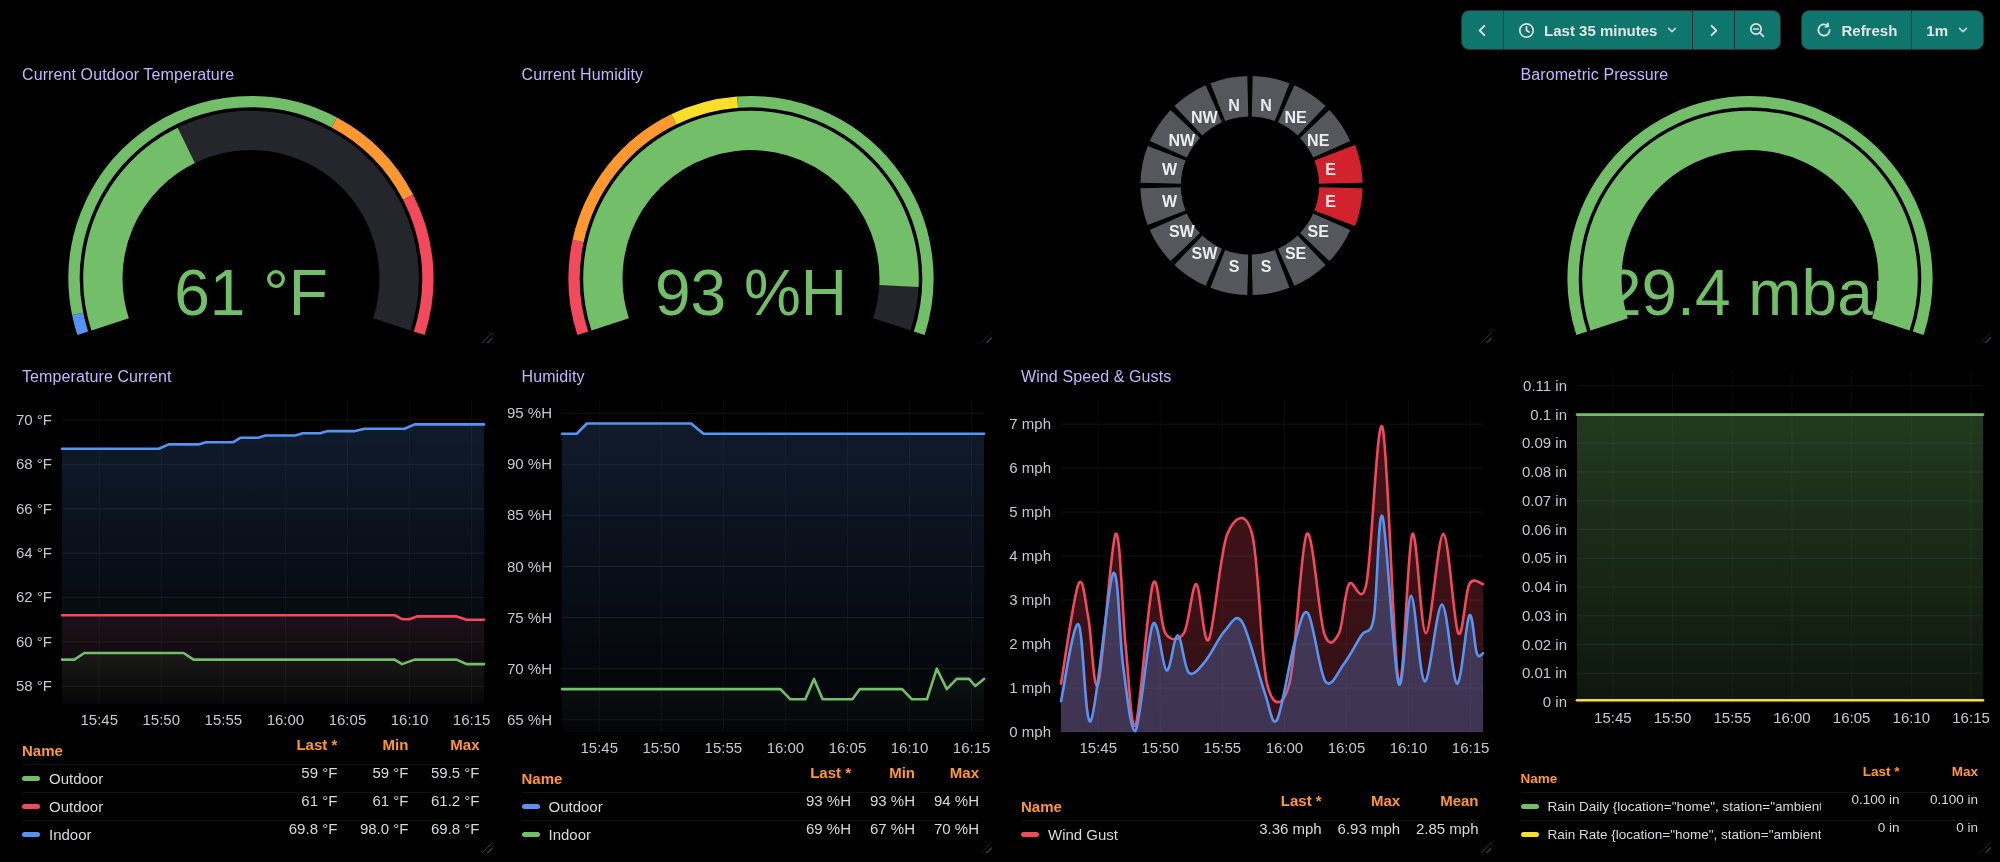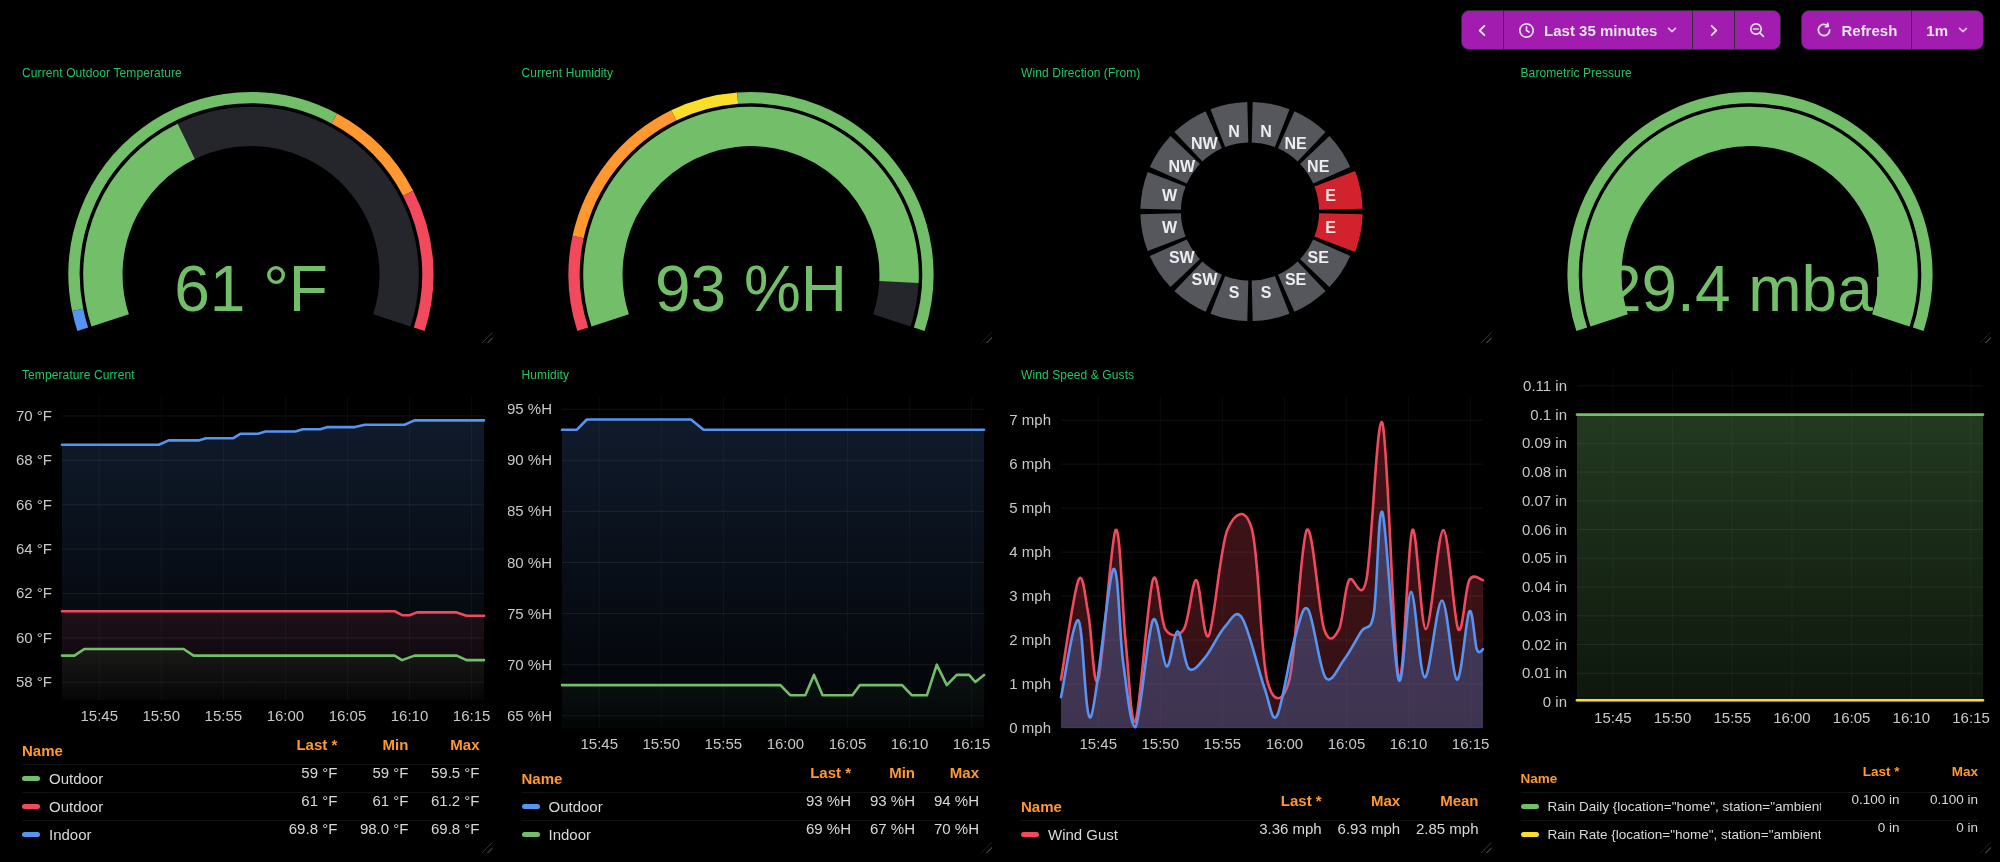--- a/index.html
+++ b/index.html
@@ -4,37 +4,37 @@
 <style>
   html,body{margin:0;padding:0}
   body{
     width:2000px;height:862px;background:#000;overflow:hidden;position:relative;
     font-family:"Liberation Sans",sans-serif;color:#d8d9da;
   }
   
   .toolbar{position:absolute;top:10px;right:16px;display:flex;gap:12px;z-index:5}
   .btn-group{display:flex}
   .tbtn{
-    display:flex;align-items:center;gap:9px;background:#a21caf;border:1px solid #2b2e35;
+    display:flex;align-items:center;gap:9px;background:#0f766e;border:1px solid #2b2e35;
     color:#e3e4e6;font:600 15px "Liberation Sans",sans-serif;padding:0 14px;height:40px;
     cursor:pointer;margin-left:-1px;white-space:nowrap;
   }
   .btn-group .tbtn:first-child{border-radius:8px 0 0 8px;margin-left:8px}
   .btn-group .tbtn:last-child{border-radius:0 8px 8px 0}
   .btn-group .tbtn:only-child{border-radius:8px}
   .tbtn svg{display:block;color:#dfe0e2}
   .caret{opacity:.85}
   
   .grid{
     position:absolute;left:8px;right:8px;top:56px;bottom:8px;
     display:grid;grid-template-columns:repeat(4,1fr);grid-template-rows:288px 1fr;gap:14px;
   }
   .panel{position:relative;background:#000;display:flex;flex-direction:column;min-height:0;min-width:0}
   .panel-title{
-    margin:0;padding:10px 14px 2px;font-size:12px;font-weight:500;color:#22c55e;letter-spacing:.1px;
+    margin:0;padding:10px 14px 2px;font-size:16px;font-weight:500;color:#c4b5fd;letter-spacing:.1px;
   }
   .panel-body{flex:1;position:relative;min-height:0}
   .panel-body svg{position:absolute;left:0;top:0}
   .grip{
     position:absolute;right:1px;bottom:1px;width:11px;height:11px;opacity:.85;
     clip-path:polygon(100% 0,100% 100%,0 100%);
     background:repeating-linear-gradient(-45deg,transparent,transparent 3px,#3d3f45 3px,#3d3f45 4.5px);
   }
   
   .legend{padding:0 14px 6px;font-size:15px;line-height:1}
@@ -123,21 +123,20 @@
           <path d="M 229.67 16.16 A 176.9197810228462 176.9197810228462 0 0 1 411.26 247.25" stroke="#73bf69" stroke-width="11.319944709408116" fill="none"></path>
           <path d="M 102.12 238.36 A 148.13248518005548 148.13248518005548 0 1 1 383.88 238.36" stroke="#24262c" stroke-width="39.254646976173305" fill="none"></path>
           <path d="M 102.12 238.36 A 148.13248518005548 148.13248518005548 0 1 1 390.95 200.02" stroke="#73bf69" stroke-width="39.254646976173305" fill="none"></path>
           <text x="243" y="229.0957040530603" text-anchor="middle" fill="#73bf69" font-size="64" font-family="Liberation Sans, sans-serif">93 %H</text>
         </svg>
       </div>
     <div class="grip"></div>
   </section>
 
   <section class="panel">
-    <h2 class="panel-title">Wind Direction (From)</h2>
     <div class="panel-body">
         <svg width="486" height="255">
           <path d="M 245.7 19.9 A 109.64999999999999 109.64999999999999 0 0 1 282.5 27.2 L 267.9 65.1 A 69.0795 69.0795 0 0 0 244.7 60.4 Z" fill="#55575c"></path>
           <text x="259.0" y="49.0" dy="0.35em" text-anchor="middle" fill="#ededef" font-size="16" font-weight="bold" font-family="Liberation Sans, sans-serif">N</text>
           <path d="M 287.4 29.3 A 109.64999999999999 109.64999999999999 0 0 1 318.6 50.1 L 290.6 79.5 A 69.0795 69.0795 0 0 0 271.0 66.3 Z" fill="#55575c"></path>
           <text x="288.6" y="61.3" dy="0.35em" text-anchor="middle" fill="#ededef" font-size="16" font-weight="bold" font-family="Liberation Sans, sans-serif">NE</text>
           <path d="M 322.4 53.9 A 109.64999999999999 109.64999999999999 0 0 1 343.2 85.1 L 306.2 101.5 A 69.0795 69.0795 0 0 0 293.0 81.9 Z" fill="#55575c"></path>
           <text x="311.2" y="83.9" dy="0.35em" text-anchor="middle" fill="#ededef" font-size="16" font-weight="bold" font-family="Liberation Sans, sans-serif">NE</text>
           <path d="M 348.1 88.9 A 112.64999999999999 112.64999999999999 0 0 1 355.6 126.7 L 312.1 127.8 A 69.0795 69.0795 0 0 0 307.4 104.6 Z" fill="#d2222d"></path>
           <text x="323.5" y="113.5" dy="0.35em" text-anchor="middle" fill="#ededef" font-size="16" font-weight="bold" font-family="Liberation Sans, sans-serif">E</text>

